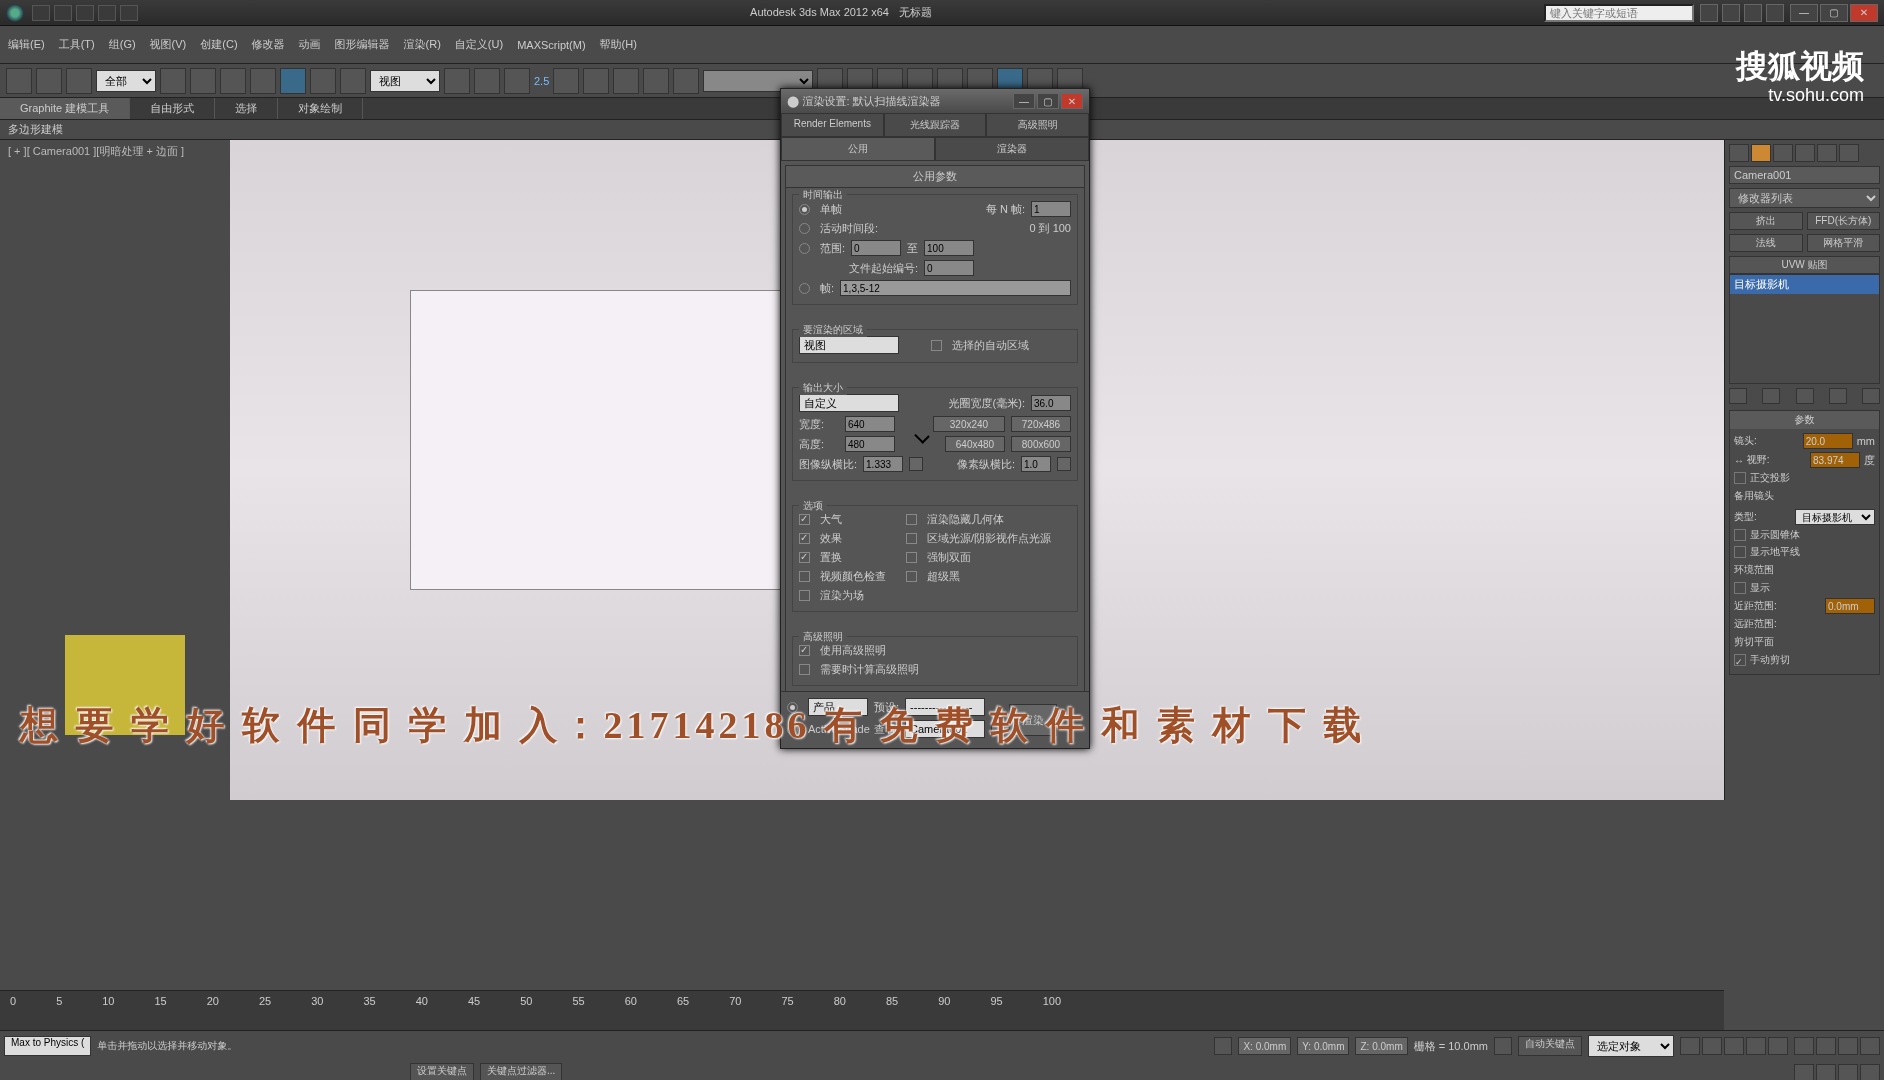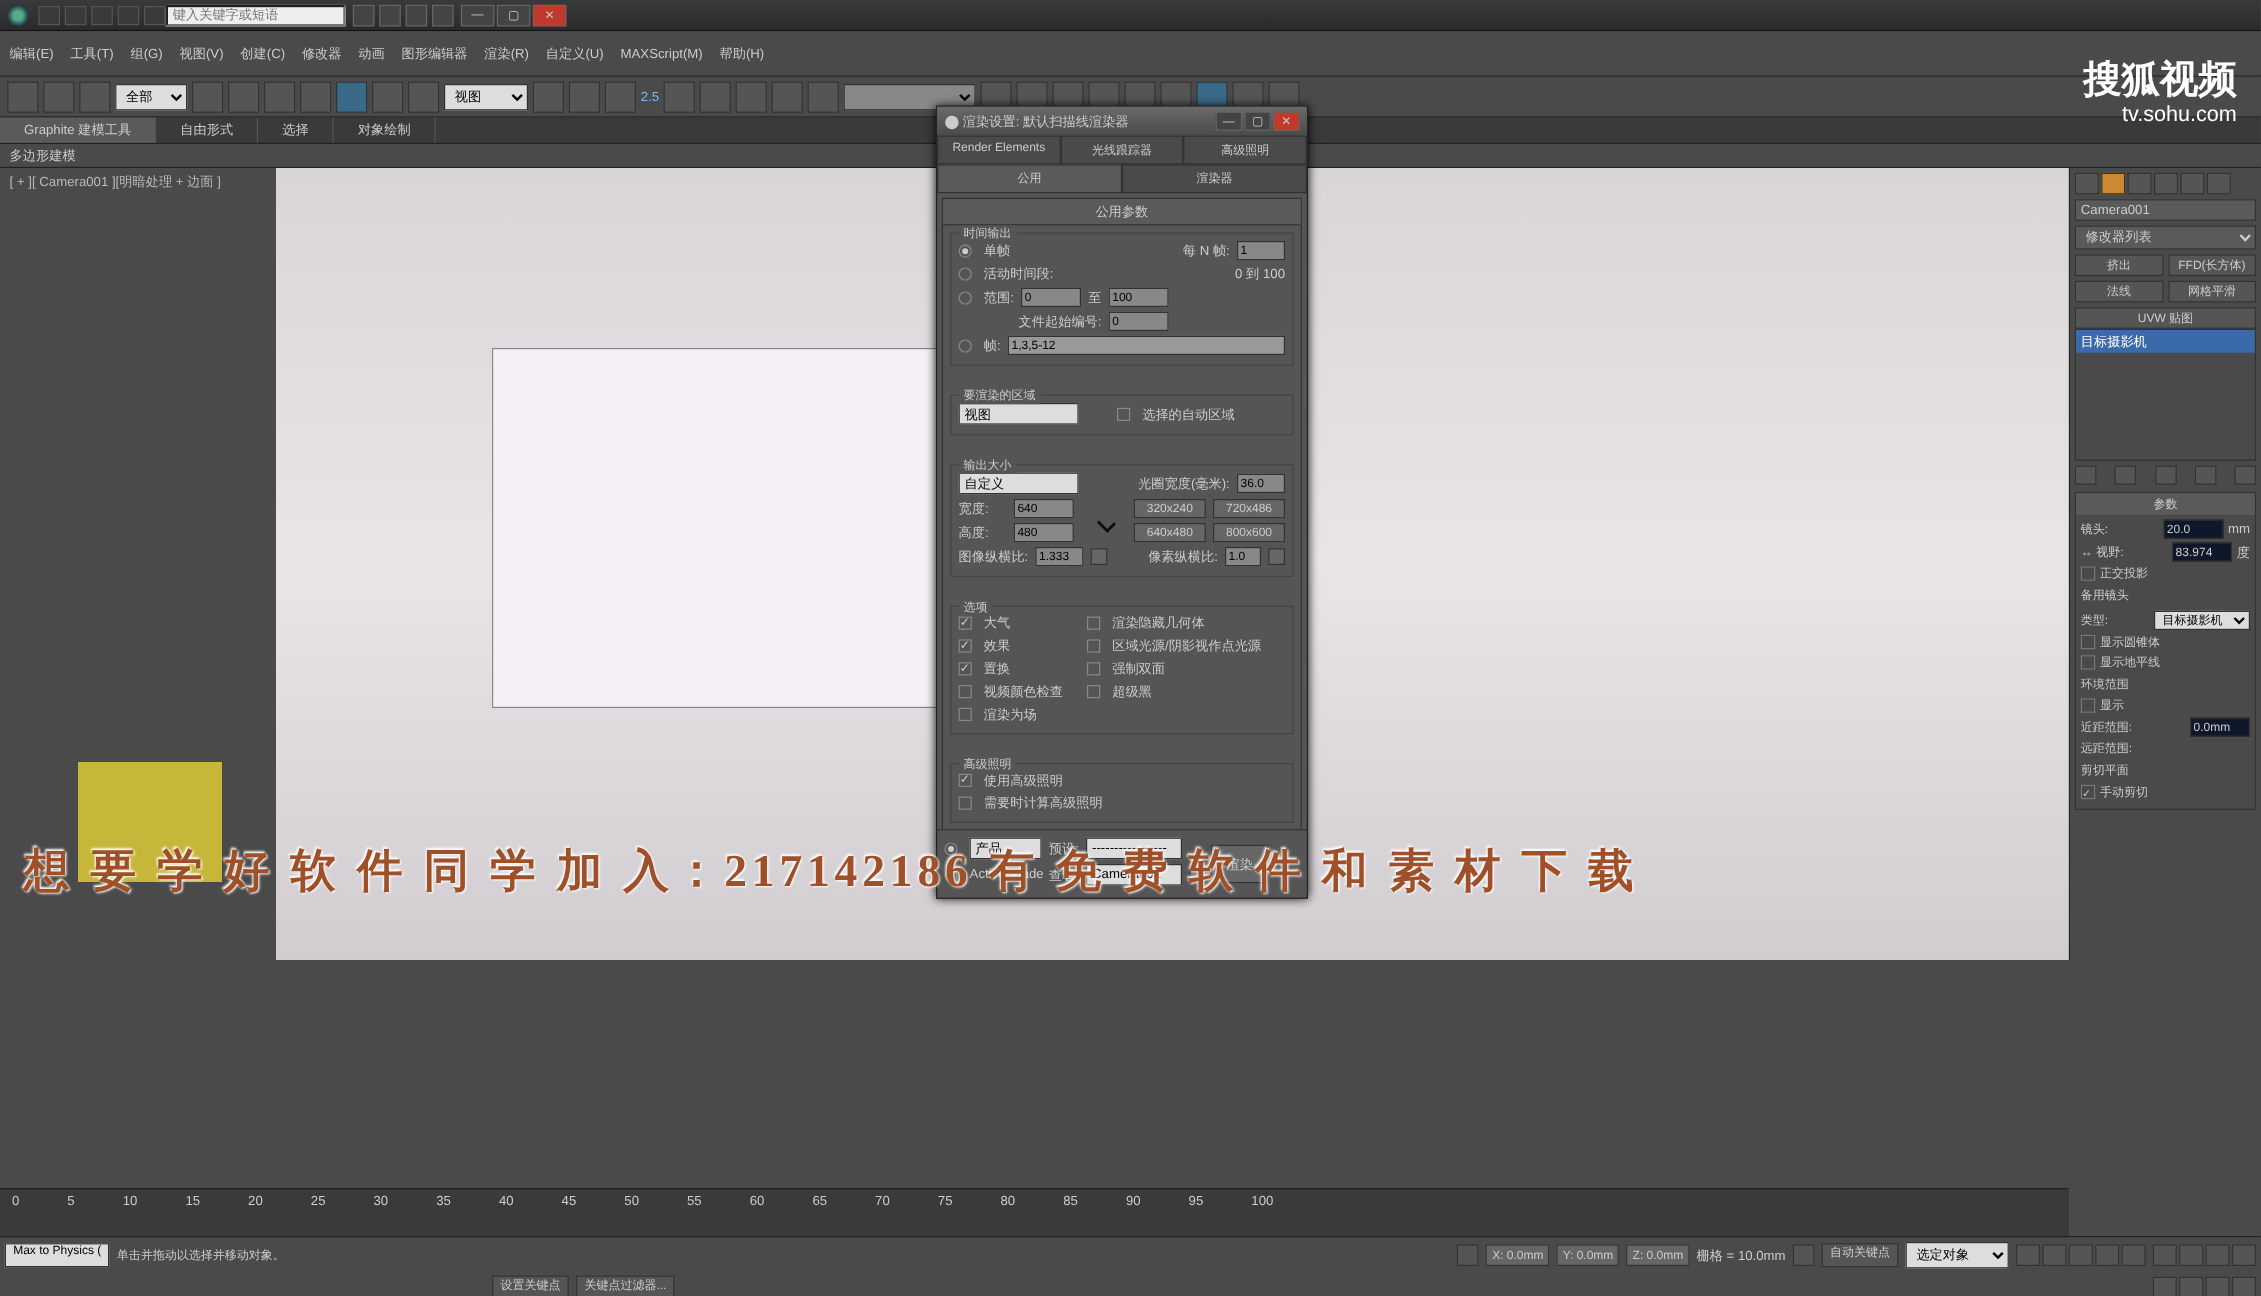--- a/index.html
+++ b/index.html
@@ -40,21 +40,21 @@
 .rpb{flex:1;min-width:45%;height:18px;background:#555;border:1px solid #333;font-size:10px;display:flex;align-items:center;justify-content:center}
 .rp-list{height:110px;background:#4a4a4a;border:1px solid #333;margin-bottom:4px}
 .rp-list-item{background:#3a6aaa;color:#fff;padding:2px 4px}
 .rp-icons{display:flex;gap:2px;justify-content:space-between;margin-bottom:6px}
 .rpi{width:18px;height:16px;background:#555;border:1px solid #333}
 .rp-section{border:1px solid #333;margin-bottom:4px}
 .rp-sh{background:#5a5a5a;text-align:center;padding:2px;font-size:10px}
 .rp-sb{padding:4px}
 .rp-row{display:flex;align-items:center;gap:4px;margin-bottom:3px}
 .rp-row label{flex:1;font-size:10px}
-.rp-spin{width:50px;height:16px;background:#0f172a;border:1px solid #333;font-size:10px;padding:0 2px}
+.rp-spin{width:50px;height:16px;background:#a16207;border:1px solid #333;font-size:10px;padding:0 2px}
 .rp-cb{width:12px;height:12px;border:1px solid #777;background:#4a4a4a}
 .rp-cb.checked::after{content:"✓";font-size:9px;color:#ccc}
 .lens-grid{display:flex;flex-wrap:wrap;gap:3px}
 .lens{width:31%;height:18px;background:#555;border:1px solid #333;display:flex;align-items:center;justify-content:center;font-size:10px}
 
 .dialog{position:absolute;top:88px;left:780px;width:310px;background:#555;border:1px solid #222;box-shadow:0 0 8px #000}
 .dlg-title{height:24px;background:linear-gradient(#6a6a6a,#4a4a4a);display:flex;align-items:center;padding:0 6px}
 .dlg-title-text{flex:1;font-size:11px}
 .dlg-wc{display:flex;gap:2px}
 .dlg-wc .wc{width:22px;height:16px}
@@ -102,20 +102,21 @@
 
 <div class="titlebar">
   <div class="app-icon"></div>
   <div class="title-tools">
     <div class="tb"></div>
     <div class="tb"></div>
     <div class="tb"></div>
     <div class="tb"></div>
     <div class="tb"></div>
   </div>
+  <div class="title-center"><span>Autodesk 3ds Max  2012 x64</span>&nbsp;&nbsp;&nbsp;<span>无标题</span></div>
   <input class="search-top" placeholder="键入关键字或短语" style="">
   <div class="help-icons">
     <div class="hi"></div>
     <div class="hi"></div>
     <div class="hi"></div>
     <div class="hi"></div>
   </div>
   <div class="win-controls">
     <div class="wc">—</div>
     <div class="wc">▢</div>
@@ -336,21 +337,21 @@
           <div class="drow">
               <div class="ddrop" style="width:100px">自定义</div>
               <span style="flex:1"></span>
               <label>光圈宽度(毫米):</label>
               <div class="spin" style="width:40px">36.0</div>
             </div>
           <div class="drow">
               <label style="width:40px">宽度:</label>
               <div class="spin" style="width:50px">640</div>
               <span style="flex:1"></span>
-              <div class="preset-btn" style="width:60px">320x240</div>
+              <div class="preset-btn" style="width:72px">320x240</div>
               <div class="preset-btn" style="width:60px">720x486</div>
             </div>
           <div class="drow">
               <label style="width:40px">高度:</label>
               <div class="spin" style="width:50px">480</div>
               <span style="flex:1"></span>
               <div class="preset-btn" style="width:60px">640x480</div>
               <div class="preset-btn" style="width:60px">800x600</div>
             </div>
           <div class="drow">

